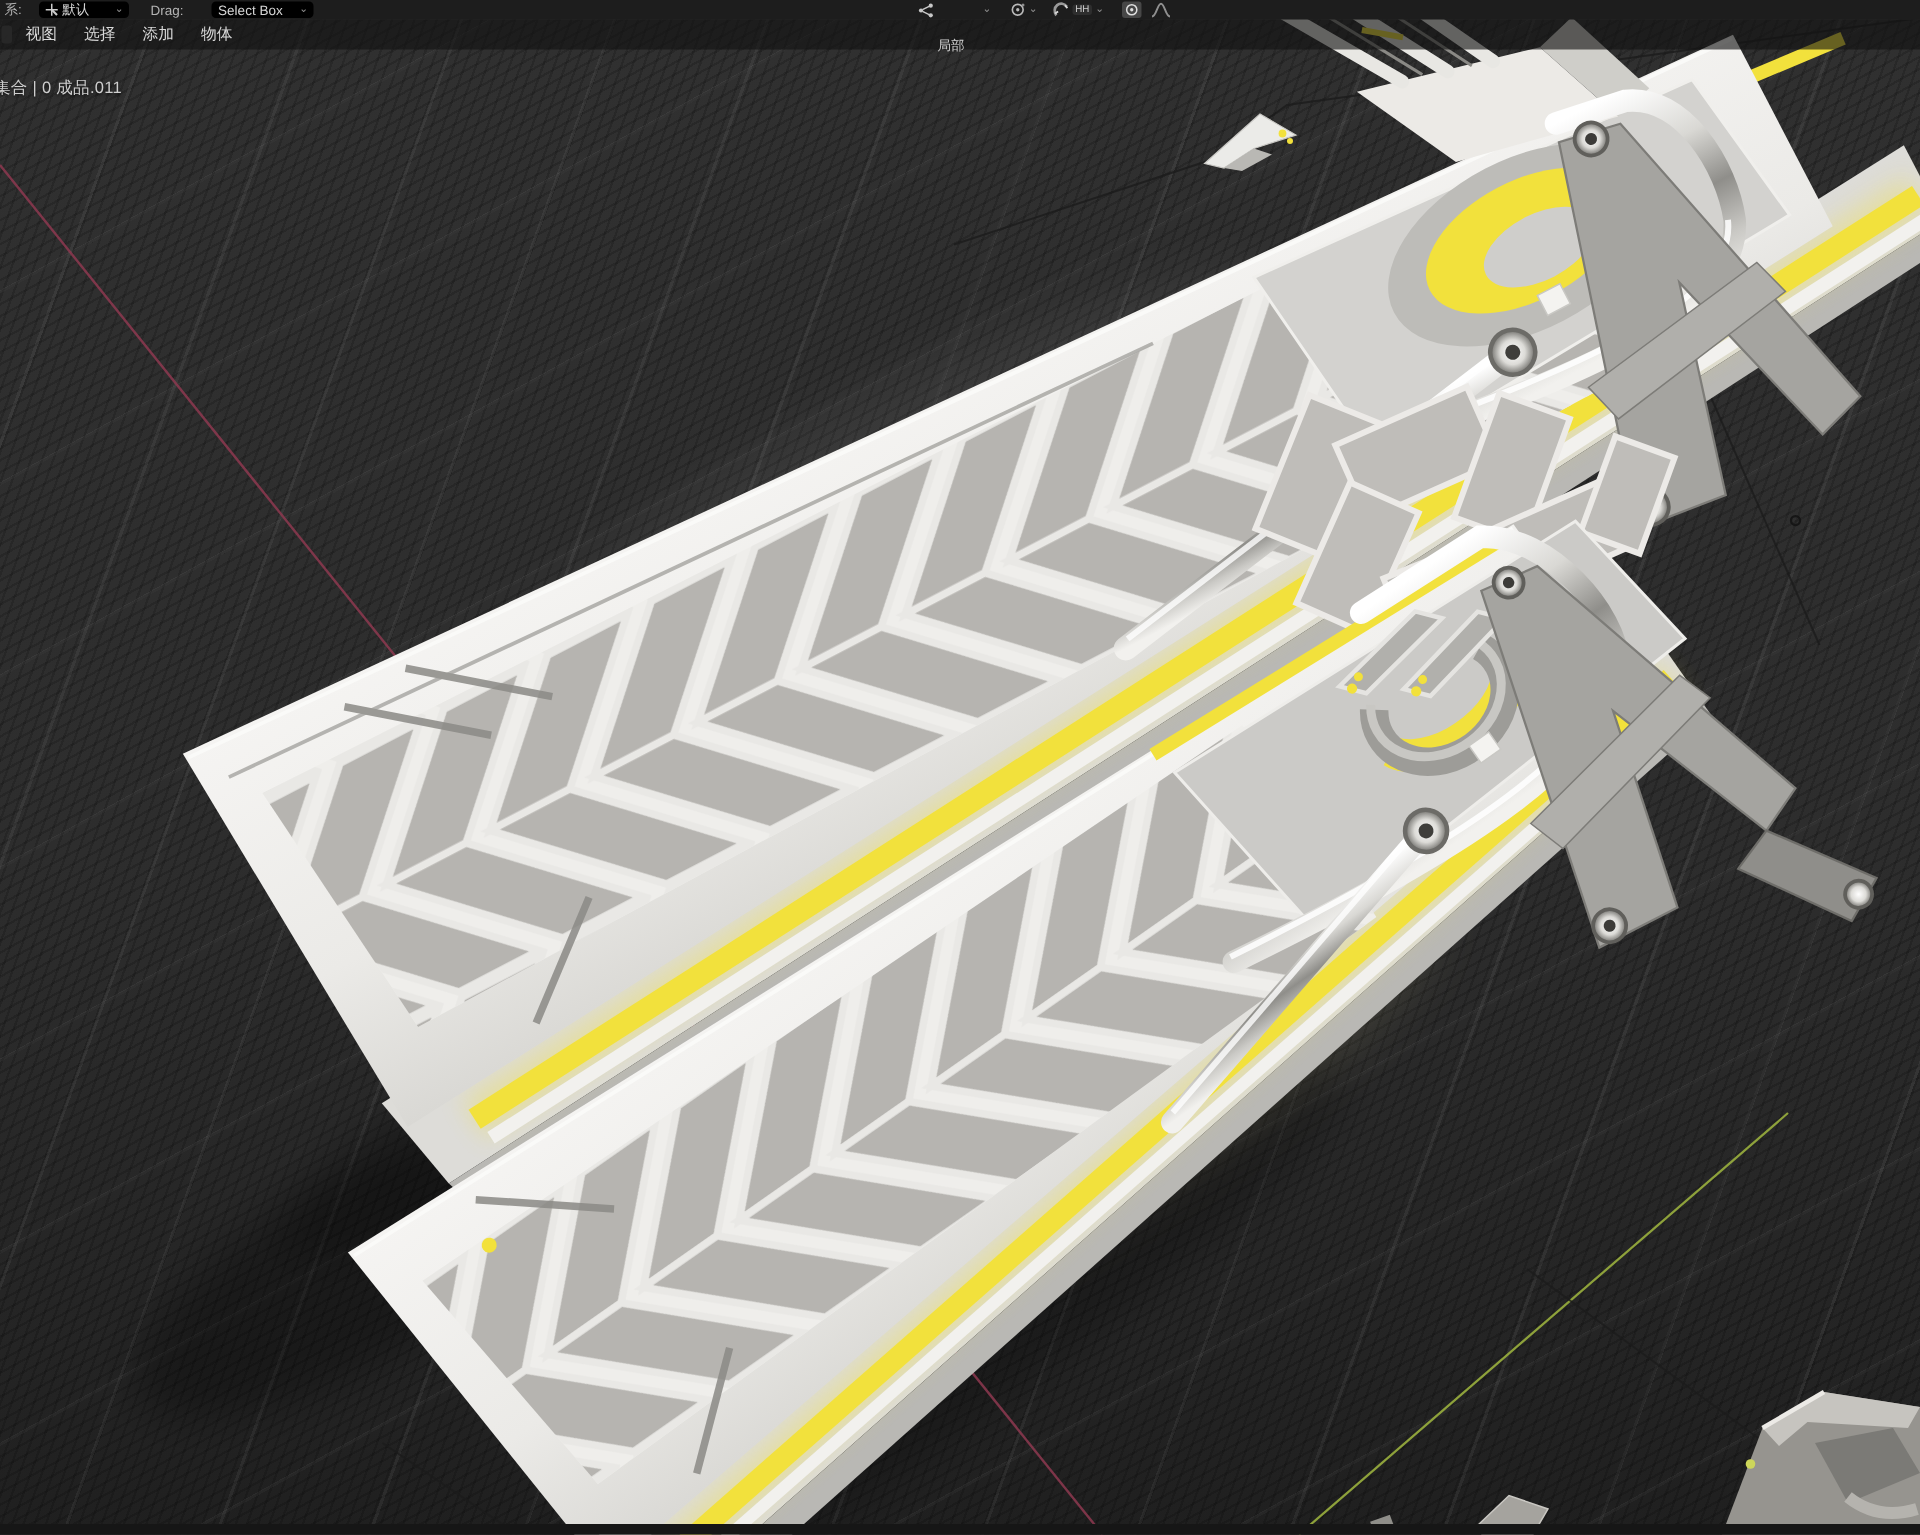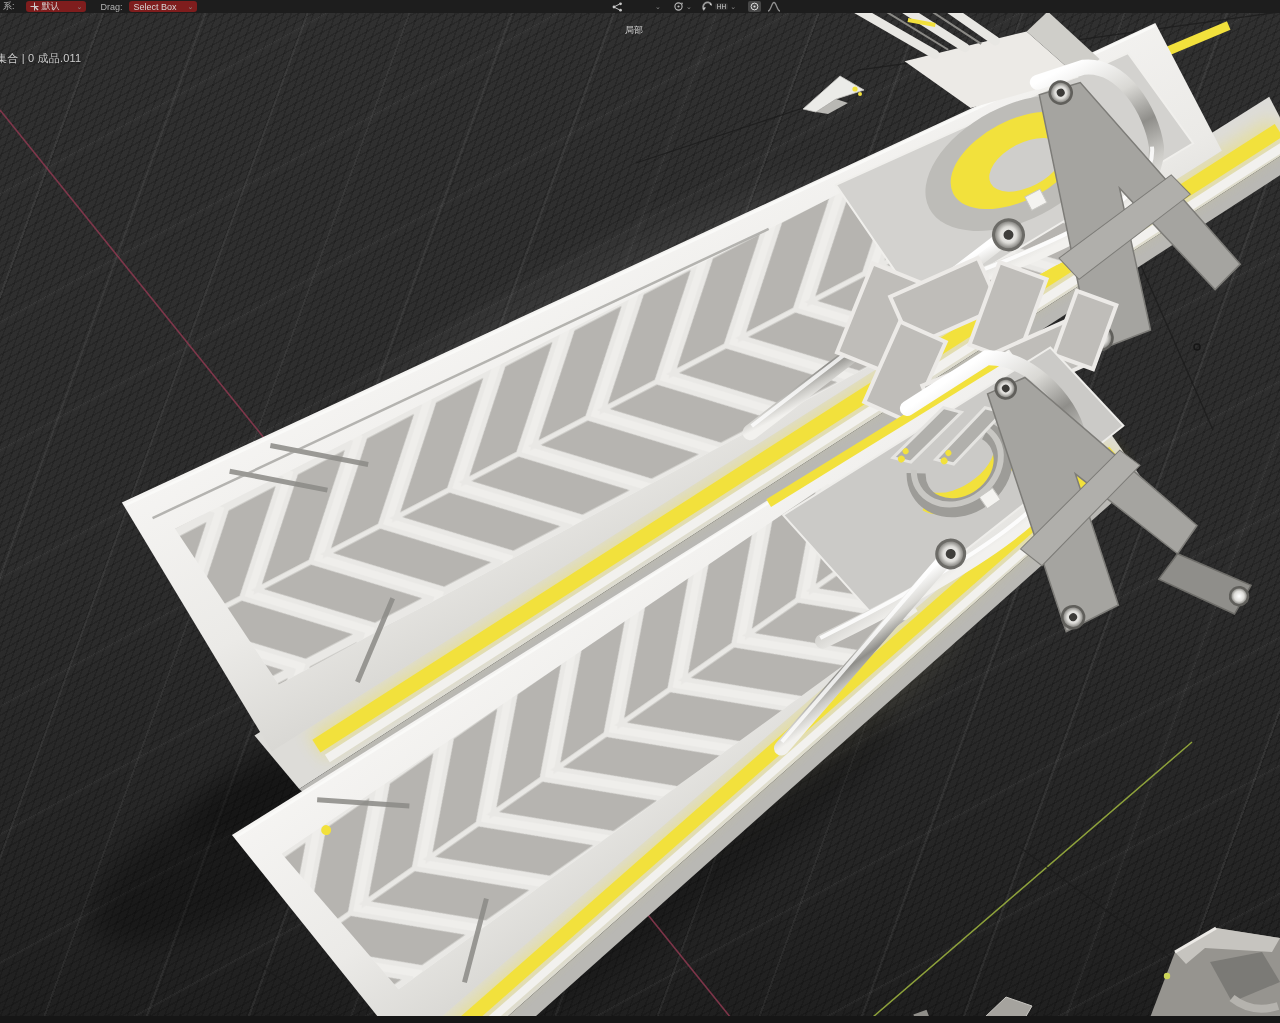--- a/index.html
+++ b/index.html
@@ -34,21 +34,21 @@
 
   
   .toolbar{
     position:absolute;left:0;top:0;right:0;height:13px;
     background:#1d1d1d;display:flex;align-items:center;
     font-size:9px;color:#bdbdbd;z-index:30;
   }
   .toolbar .lbl{margin:0 3px;color:#b3b3b3;white-space:nowrap;}
   .dropdown{
     display:inline-flex;align-items:center;gap:3px;
-    background:#7f1d1d;border-radius:3px;height:11px;
+    background:#000000;border-radius:3px;height:11px;
     padding:0 4px;color:#d6d6d6;white-space:nowrap;cursor:default;
   }
   .chev{font-size:7px;color:#8f8f8f;line-height:1;}
   .tb-right{display:flex;align-items:center;gap:4px;position:absolute;left:612px;top:0;height:13px;}
   .tb-group{display:flex;align-items:center;gap:2px;}
   .ico{display:inline-block;}
   .prop-btn{
     width:13px;height:11px;background:#474747;border-radius:2px;
     display:inline-flex;align-items:center;justify-content:center;
   }
@@ -77,21 +77,21 @@
     <span class="lbl">系:</span>
     <span class="dropdown" style="margin-left:8px;">
       <svg class="ico" width="9" height="9" viewBox="0 0 9 9">
         <path d="M4.5 0.5 v8 M0.5 4.5 h8" stroke="#cccccc" stroke-width="1"></path>
         <path d="M4.5 4.5 L8 8" stroke="#cccccc" stroke-width="1.4"></path>
       </svg>
       <span>默认</span>
       <span class="chev" style="margin-left:14px;">⌄</span>
     </span>
     <span class="lbl" style="margin-left:14px;">Drag:</span>
-    <span class="dropdown" style="margin-left:4px;">
+    <span class="dropdown" style="margin-left:16px;">
       <span>Select Box</span>
       <span class="chev" style="margin-left:8px;">⌄</span>
     </span>
 
     <div class="tb-right">
       <span class="tb-group">
         <svg class="ico" width="11" height="10" viewBox="0 0 11 10">
           <circle cx="2" cy="5" r="1.4" fill="#c8c8c8"></circle>
             <circle cx="8.5" cy="1.8" r="1.4" fill="#c8c8c8"></circle>
             <circle cx="8.5" cy="8.2" r="1.4" fill="#c8c8c8"></circle>
@@ -349,15 +349,22 @@
 
       <g>
         <path d="M984,1018 L1006,997 L1032,1006 L1022,1023 L988,1023 Z" fill="#a5a39e" stroke="#c9c7c2" stroke-width="1"></path>
         <rect x="914" y="1012" width="14" height="7" transform="rotate(-20 921 1015)" fill="#8f8e89"></rect>
       </g>
     </svg>
 
     <div class="overlay-text">集合 | 0 成品.011</div>
   </div>
 
+  <div class="menubar">
+    <span class="menu-stub"></span>
+    <span class="menu-item">视图</span>
+    <span class="menu-item">选择</span>
+    <span class="menu-item">添加</span>
+    <span class="menu-item">物体</span>
+  </div>
 
   <div class="bottombar"></div>
 </div>
 
 </body></html>

